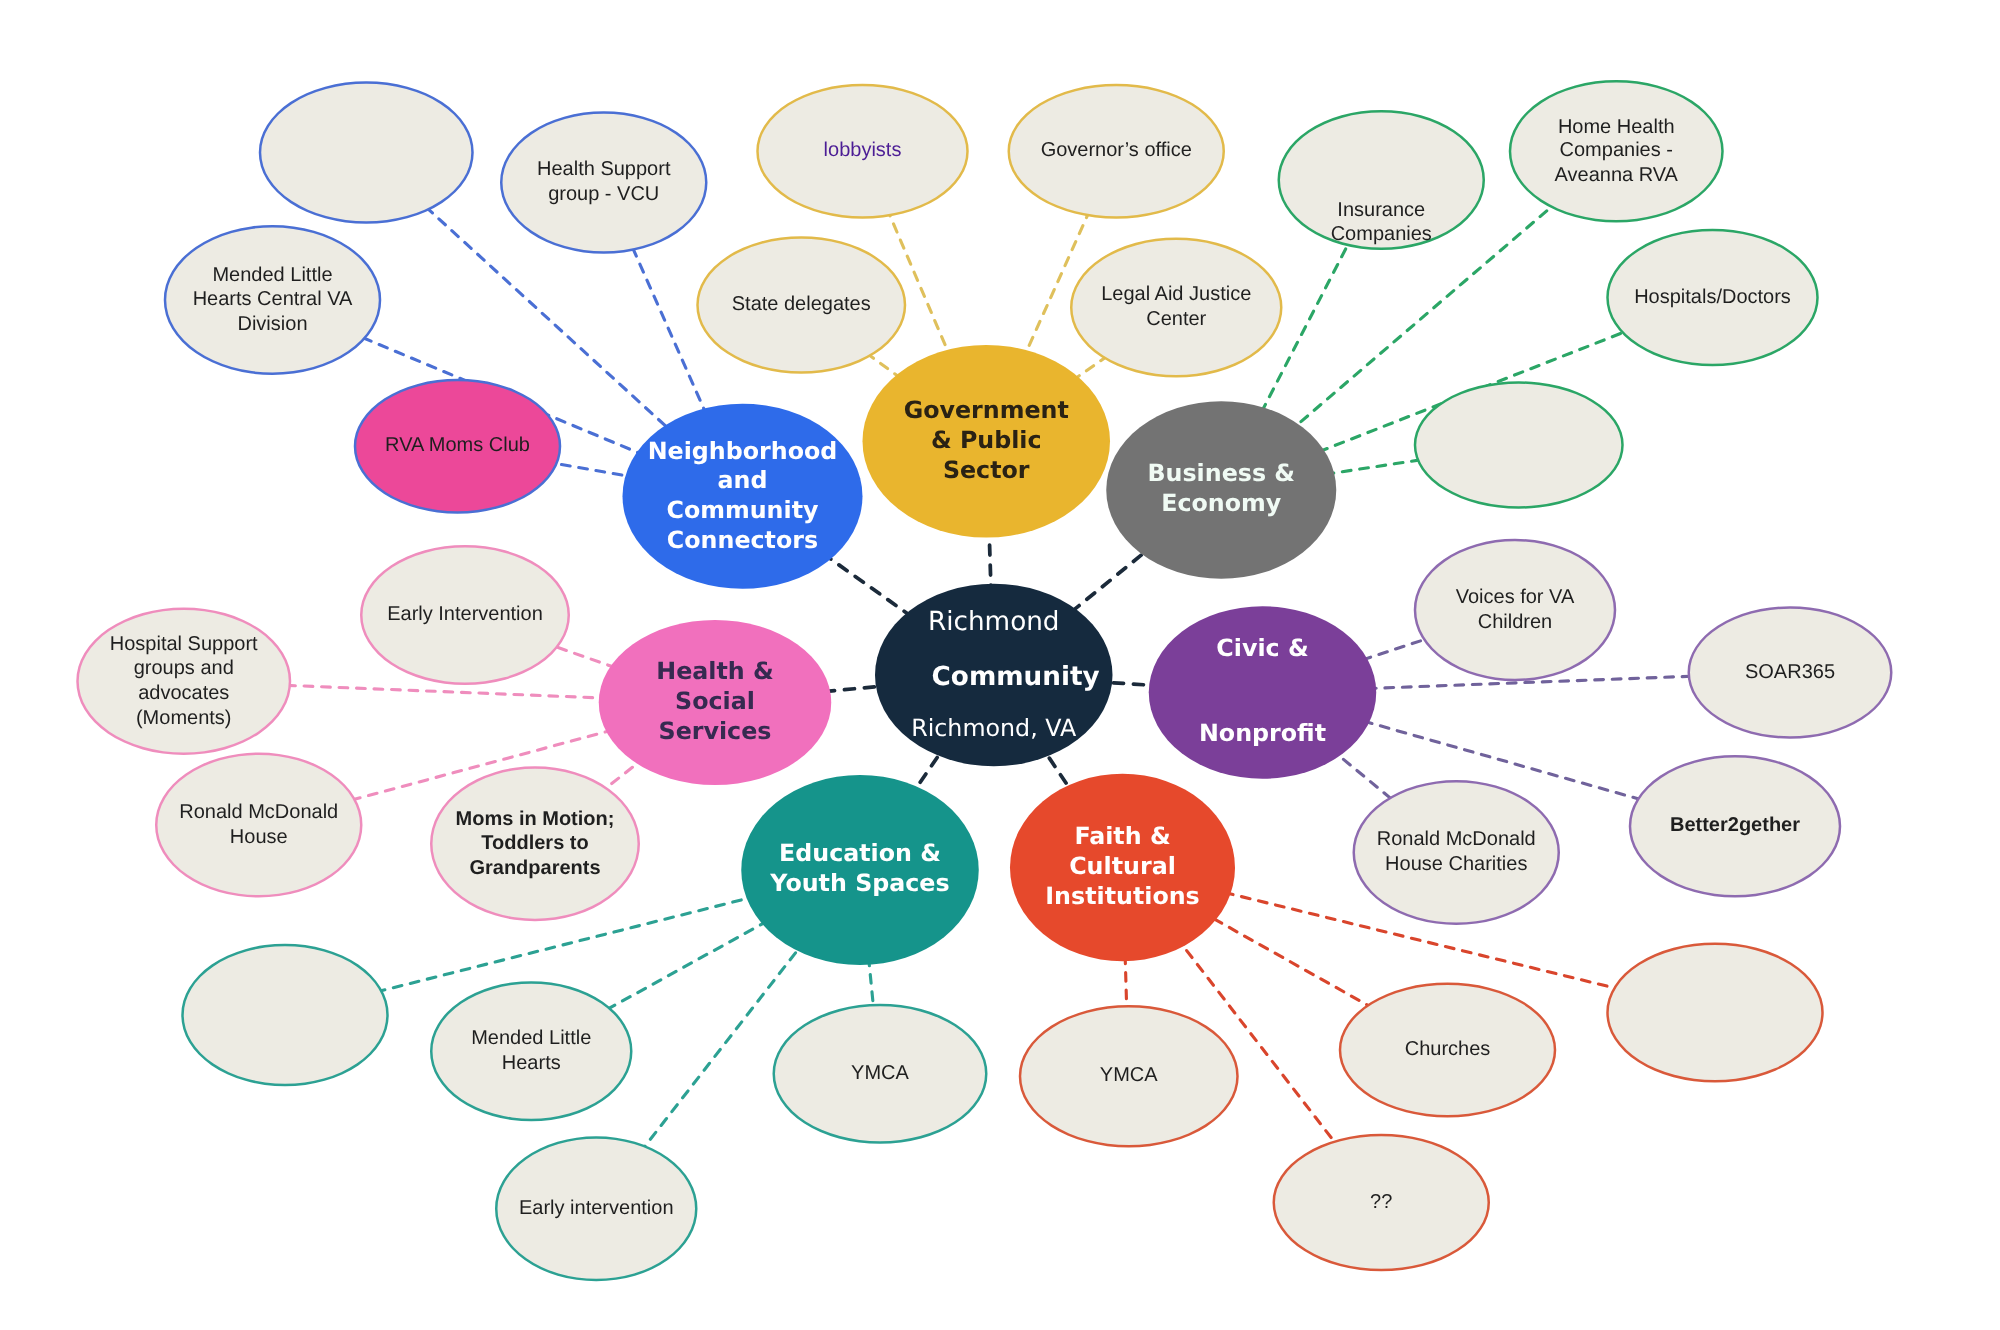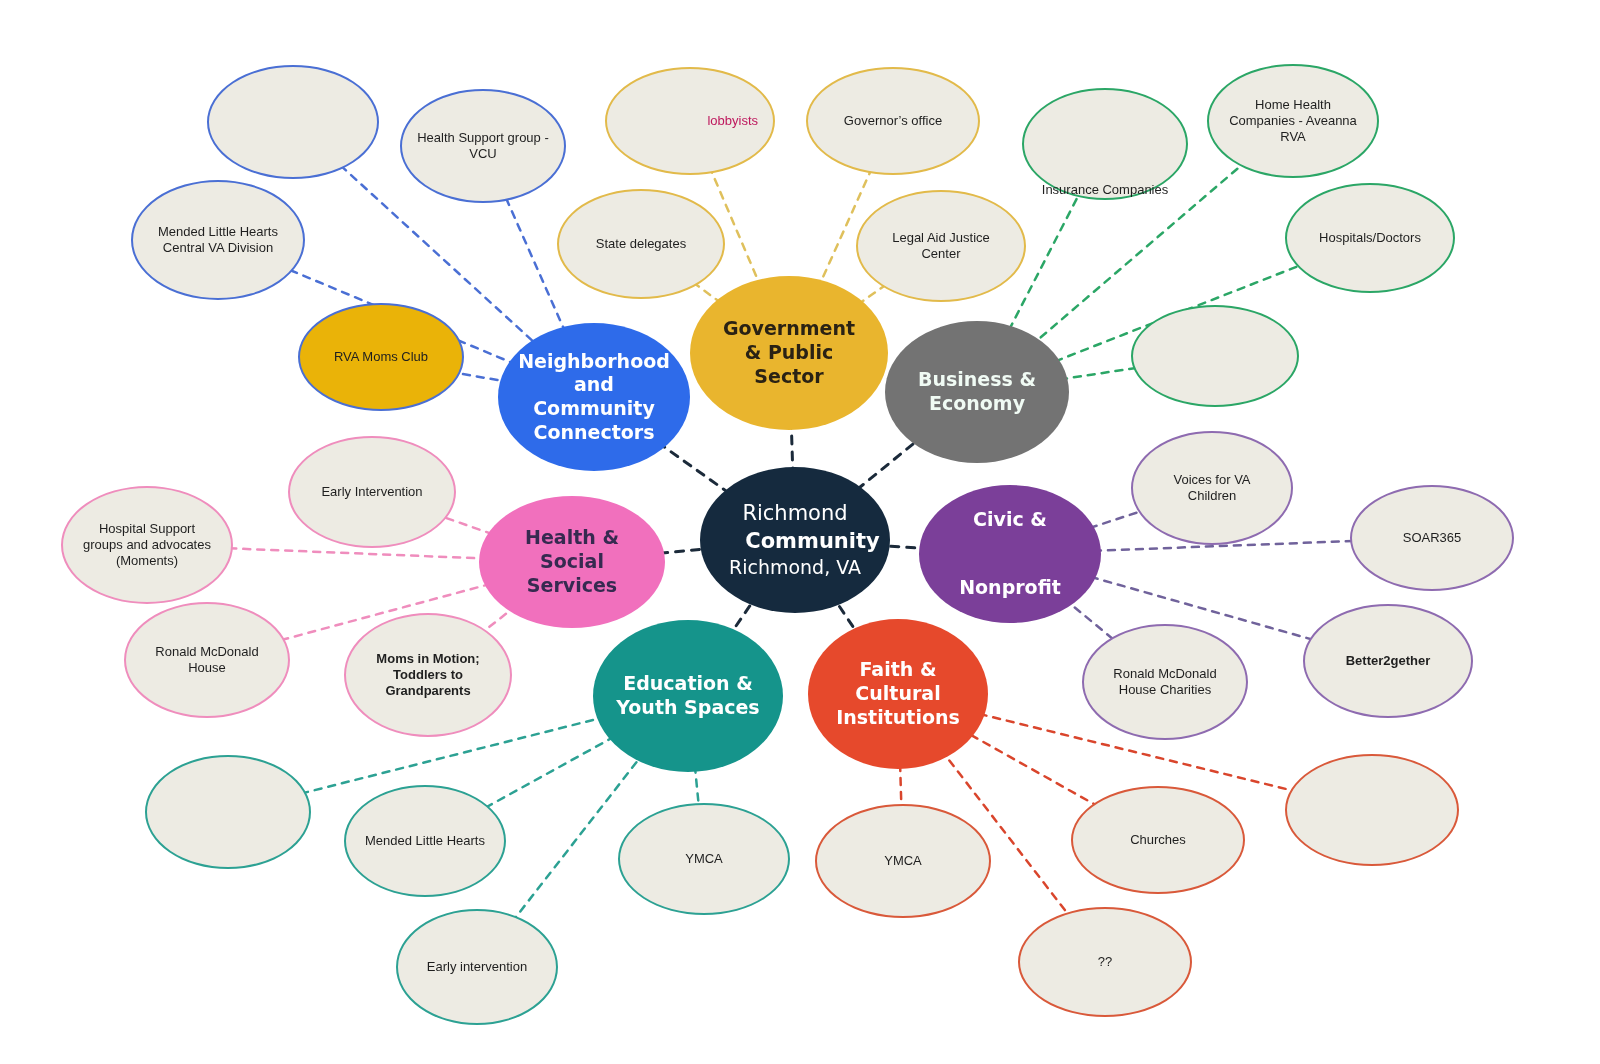--- a/index.html
+++ b/index.html
@@ -7,30 +7,30 @@
     position:relative; width:1600px; height:1064px; background:#ffffff;
     overflow:hidden; font-family:"Liberation Sans", sans-serif;
   }
   #edges { position:absolute; left:0; top:0; width:1600px; height:1064px; }
   .node {
     position:absolute; display:flex; flex-direction:column;
     align-items:center; justify-content:center; text-align:center;
     border-radius:50%; box-sizing:border-box; line-height:1.22;
   }
   .satellite {
-    color:#1f1f1f; font-size:13px; padding:0 15px;
+    color:#1f1f1f; font-size:16px; padding:0 15px;
     border-style:solid; border-width:2.5px;
   }
   .satellite.bold { font-weight:bold; }
   .hub {
     font-family:"DejaVu Sans", sans-serif; font-weight:bold;
     font-size:19px; padding:0 12px; line-height:1.25;
   }
   .center-node {
-    font-family:"DejaVu Sans", sans-serif; color:#ffffff; line-height:1.3;
+    font-family:"DejaVu Sans", sans-serif; color:#ffffff; line-height:1.3;gap:16px;
   }
   .center-line-1 { font-size:21px; font-weight:normal; }
   .center-line-2 { font-size:21px; font-weight:bold;margin-left:35px; }
   .center-line-3 { font-size:19px; font-weight:normal; }
   .footer { position:absolute; left:0; bottom:0; width:100%; height:80px; }
 </style>
 </head>
 <body>
 
 <div id="canvas">
@@ -74,24 +74,24 @@
   <div id="nodes">
       <div class="node satellite" style="left: 207px; top: 65px; width: 172px; height: 114px; background: rgb(237, 235, 227); border-color: rgb(74, 111, 212); color: rgb(31, 31, 31);">
         <span></span>
       </div>
       <div class="node satellite" style="left: 400px; top: 89px; width: 166px; height: 114px; background: rgb(237, 235, 227); border-color: rgb(74, 111, 212); color: rgb(31, 31, 31);">
         <span>Health Support group - VCU</span>
       </div>
       <div class="node satellite" style="left: 131px; top: 180px; width: 174px; height: 120px; background: rgb(237, 235, 227); border-color: rgb(74, 111, 212); color: rgb(31, 31, 31);">
         <span>Mended Little Hearts Central VA Division</span>
       </div>
-      <div class="node satellite" style="left: 298px; top: 303px; width: 166px; height: 108px; background: #eab308; border-color: rgb(74, 111, 212); color: rgb(31, 31, 31);">
+      <div class="node satellite" style="left: 283px; top: 303px; width: 166px; height: 108px; background: #ec4899; border-color: rgb(74, 111, 212); color: rgb(31, 31, 31);">
         <span>RVA Moms Club</span>
       </div>
-      <div class="node satellite" style="left: 605px; top: 67px; width: 170px; height: 108px; background: rgb(237, 235, 227); border-color: rgb(226, 186, 74); color: #be185d; align-items: flex-end;">
+      <div class="node satellite" style="left: 605px; top: 67px; width: 170px; height: 108px; background: rgb(237, 235, 227); border-color: rgb(226, 186, 74); color: #4c1d95;">
         <span>lobbyists</span>
       </div>
       <div class="node satellite" style="left: 806px; top: 67px; width: 174px; height: 108px; background: rgb(237, 235, 227); border-color: rgb(226, 186, 74); color: rgb(31, 31, 31);">
         <span>Governor’s office</span>
       </div>
       <div class="node satellite" style="left: 557px; top: 189px; width: 168px; height: 110px; background: rgb(237, 235, 227); border-color: rgb(226, 186, 74); color: rgb(31, 31, 31);">
         <span>State delegates</span>
       </div>
       <div class="node satellite" style="left: 856px; top: 190px; width: 170px; height: 112px; background: rgb(237, 235, 227); border-color: rgb(226, 186, 74); color: rgb(31, 31, 31);">
         <span>Legal Aid Justice Center</span>

